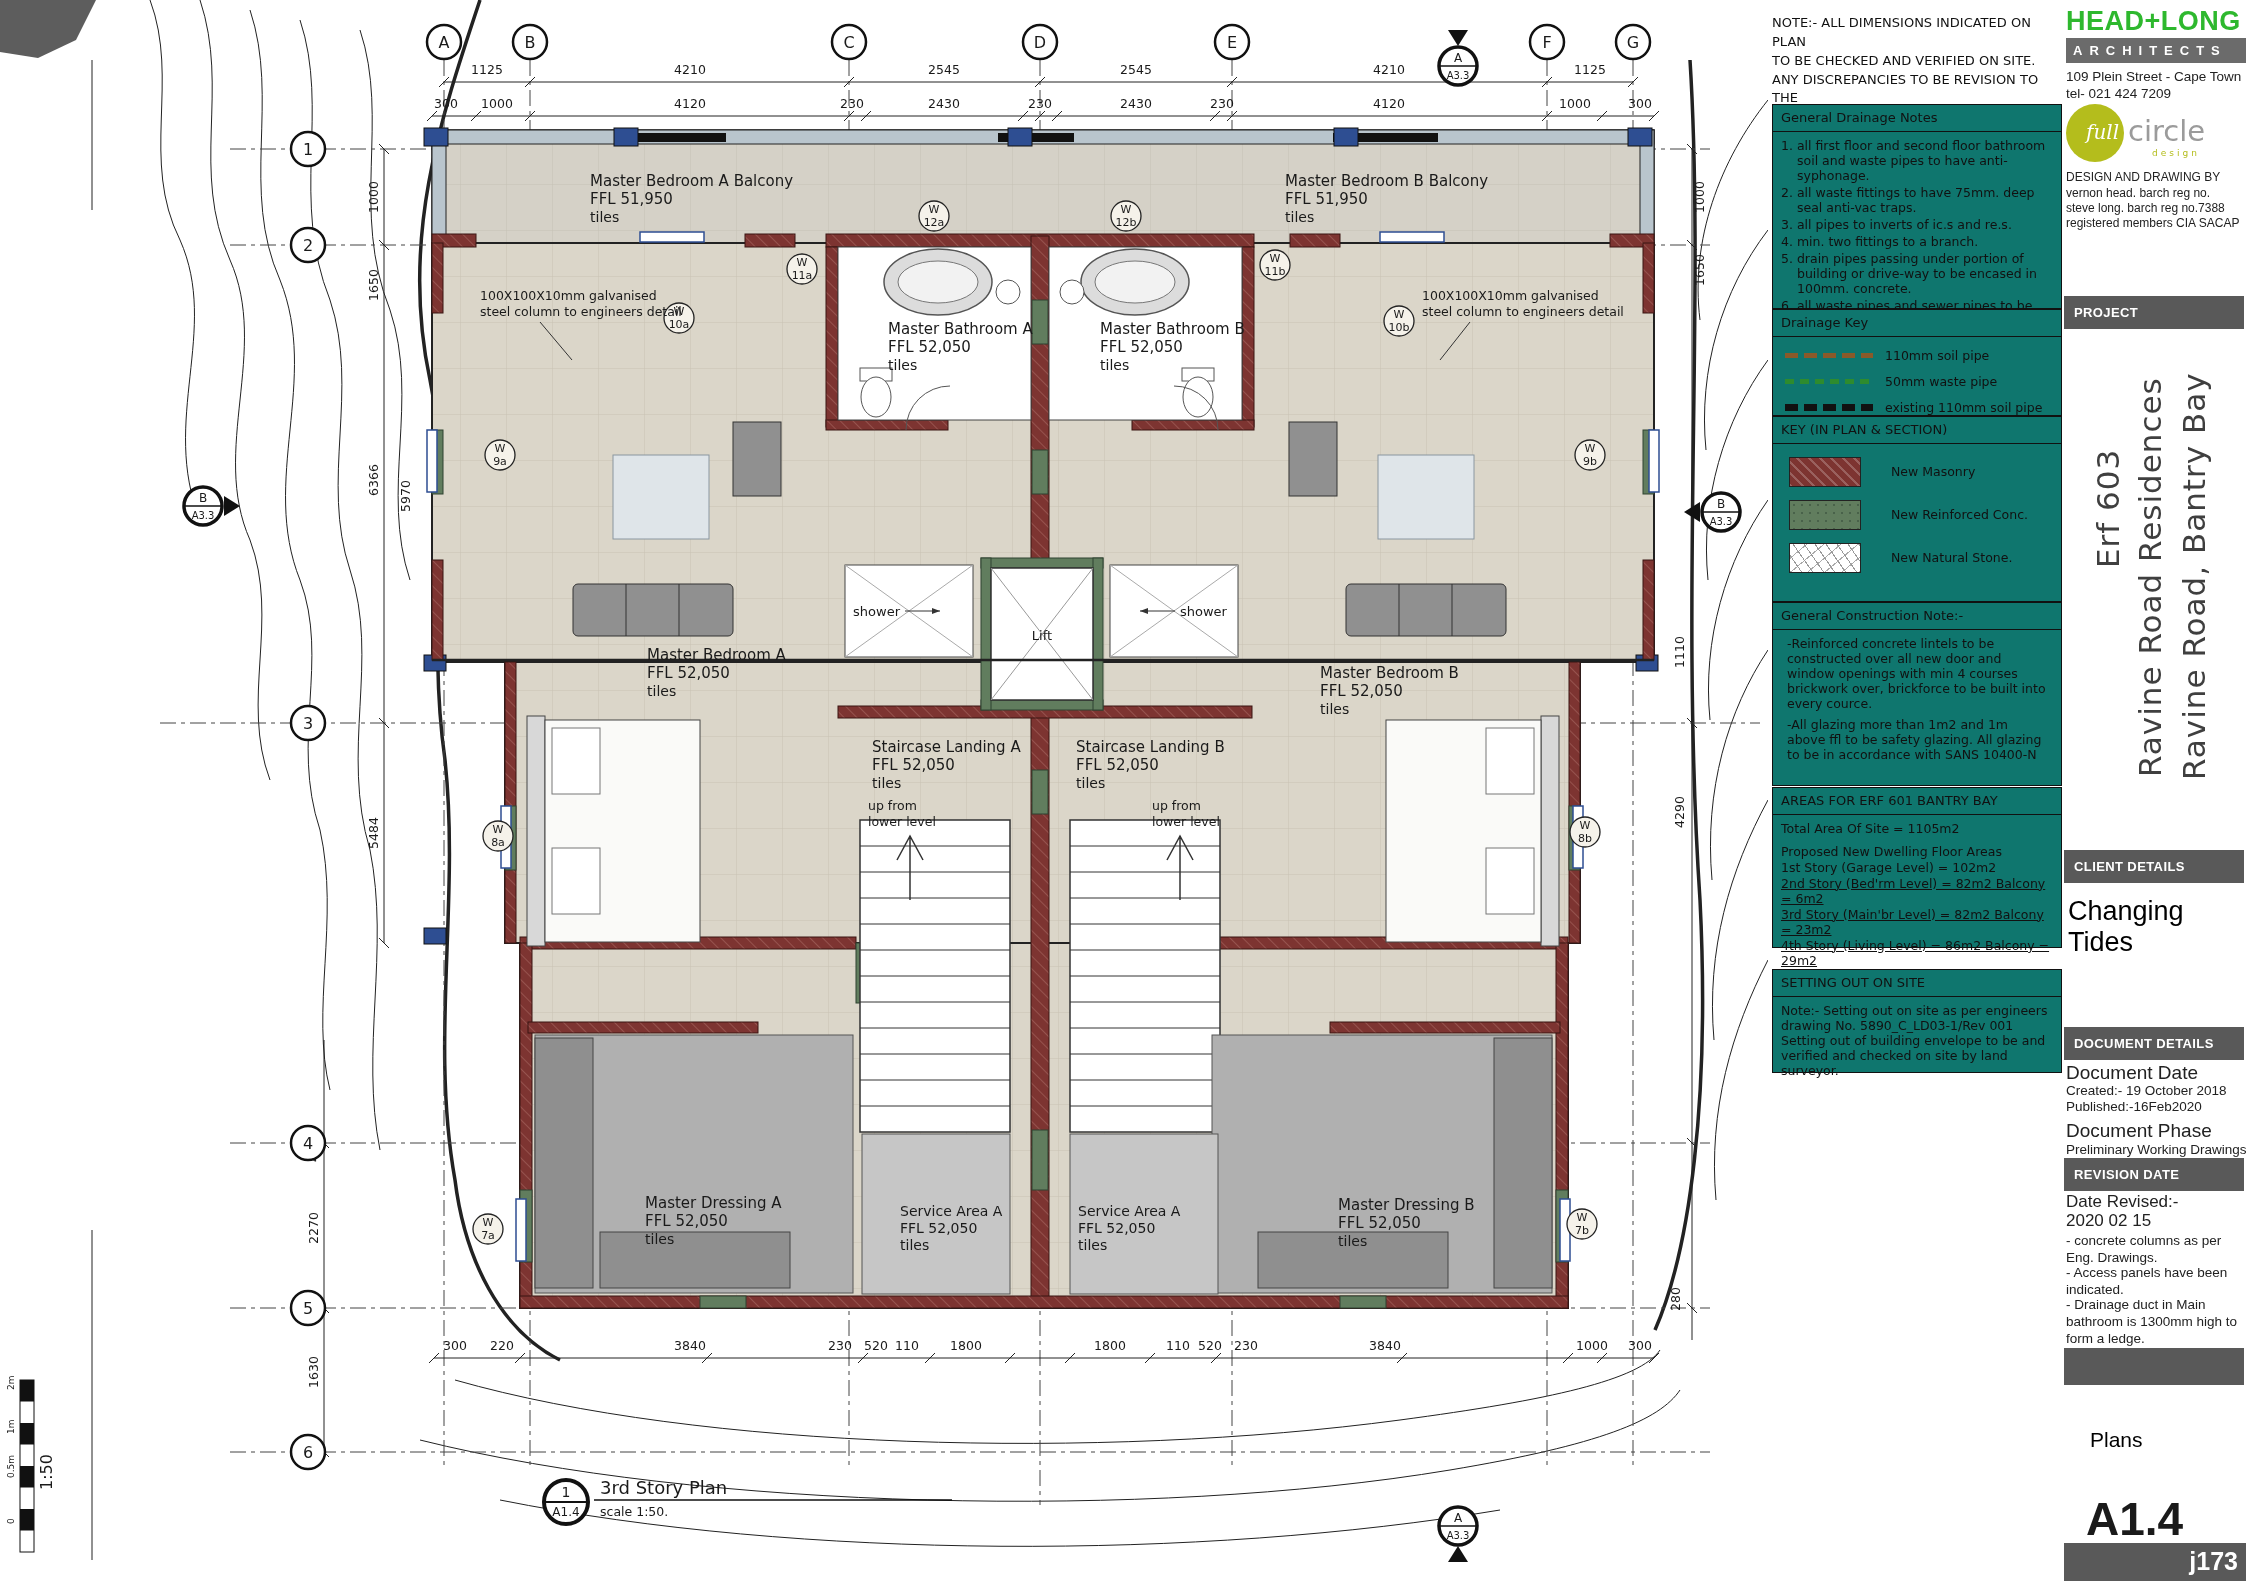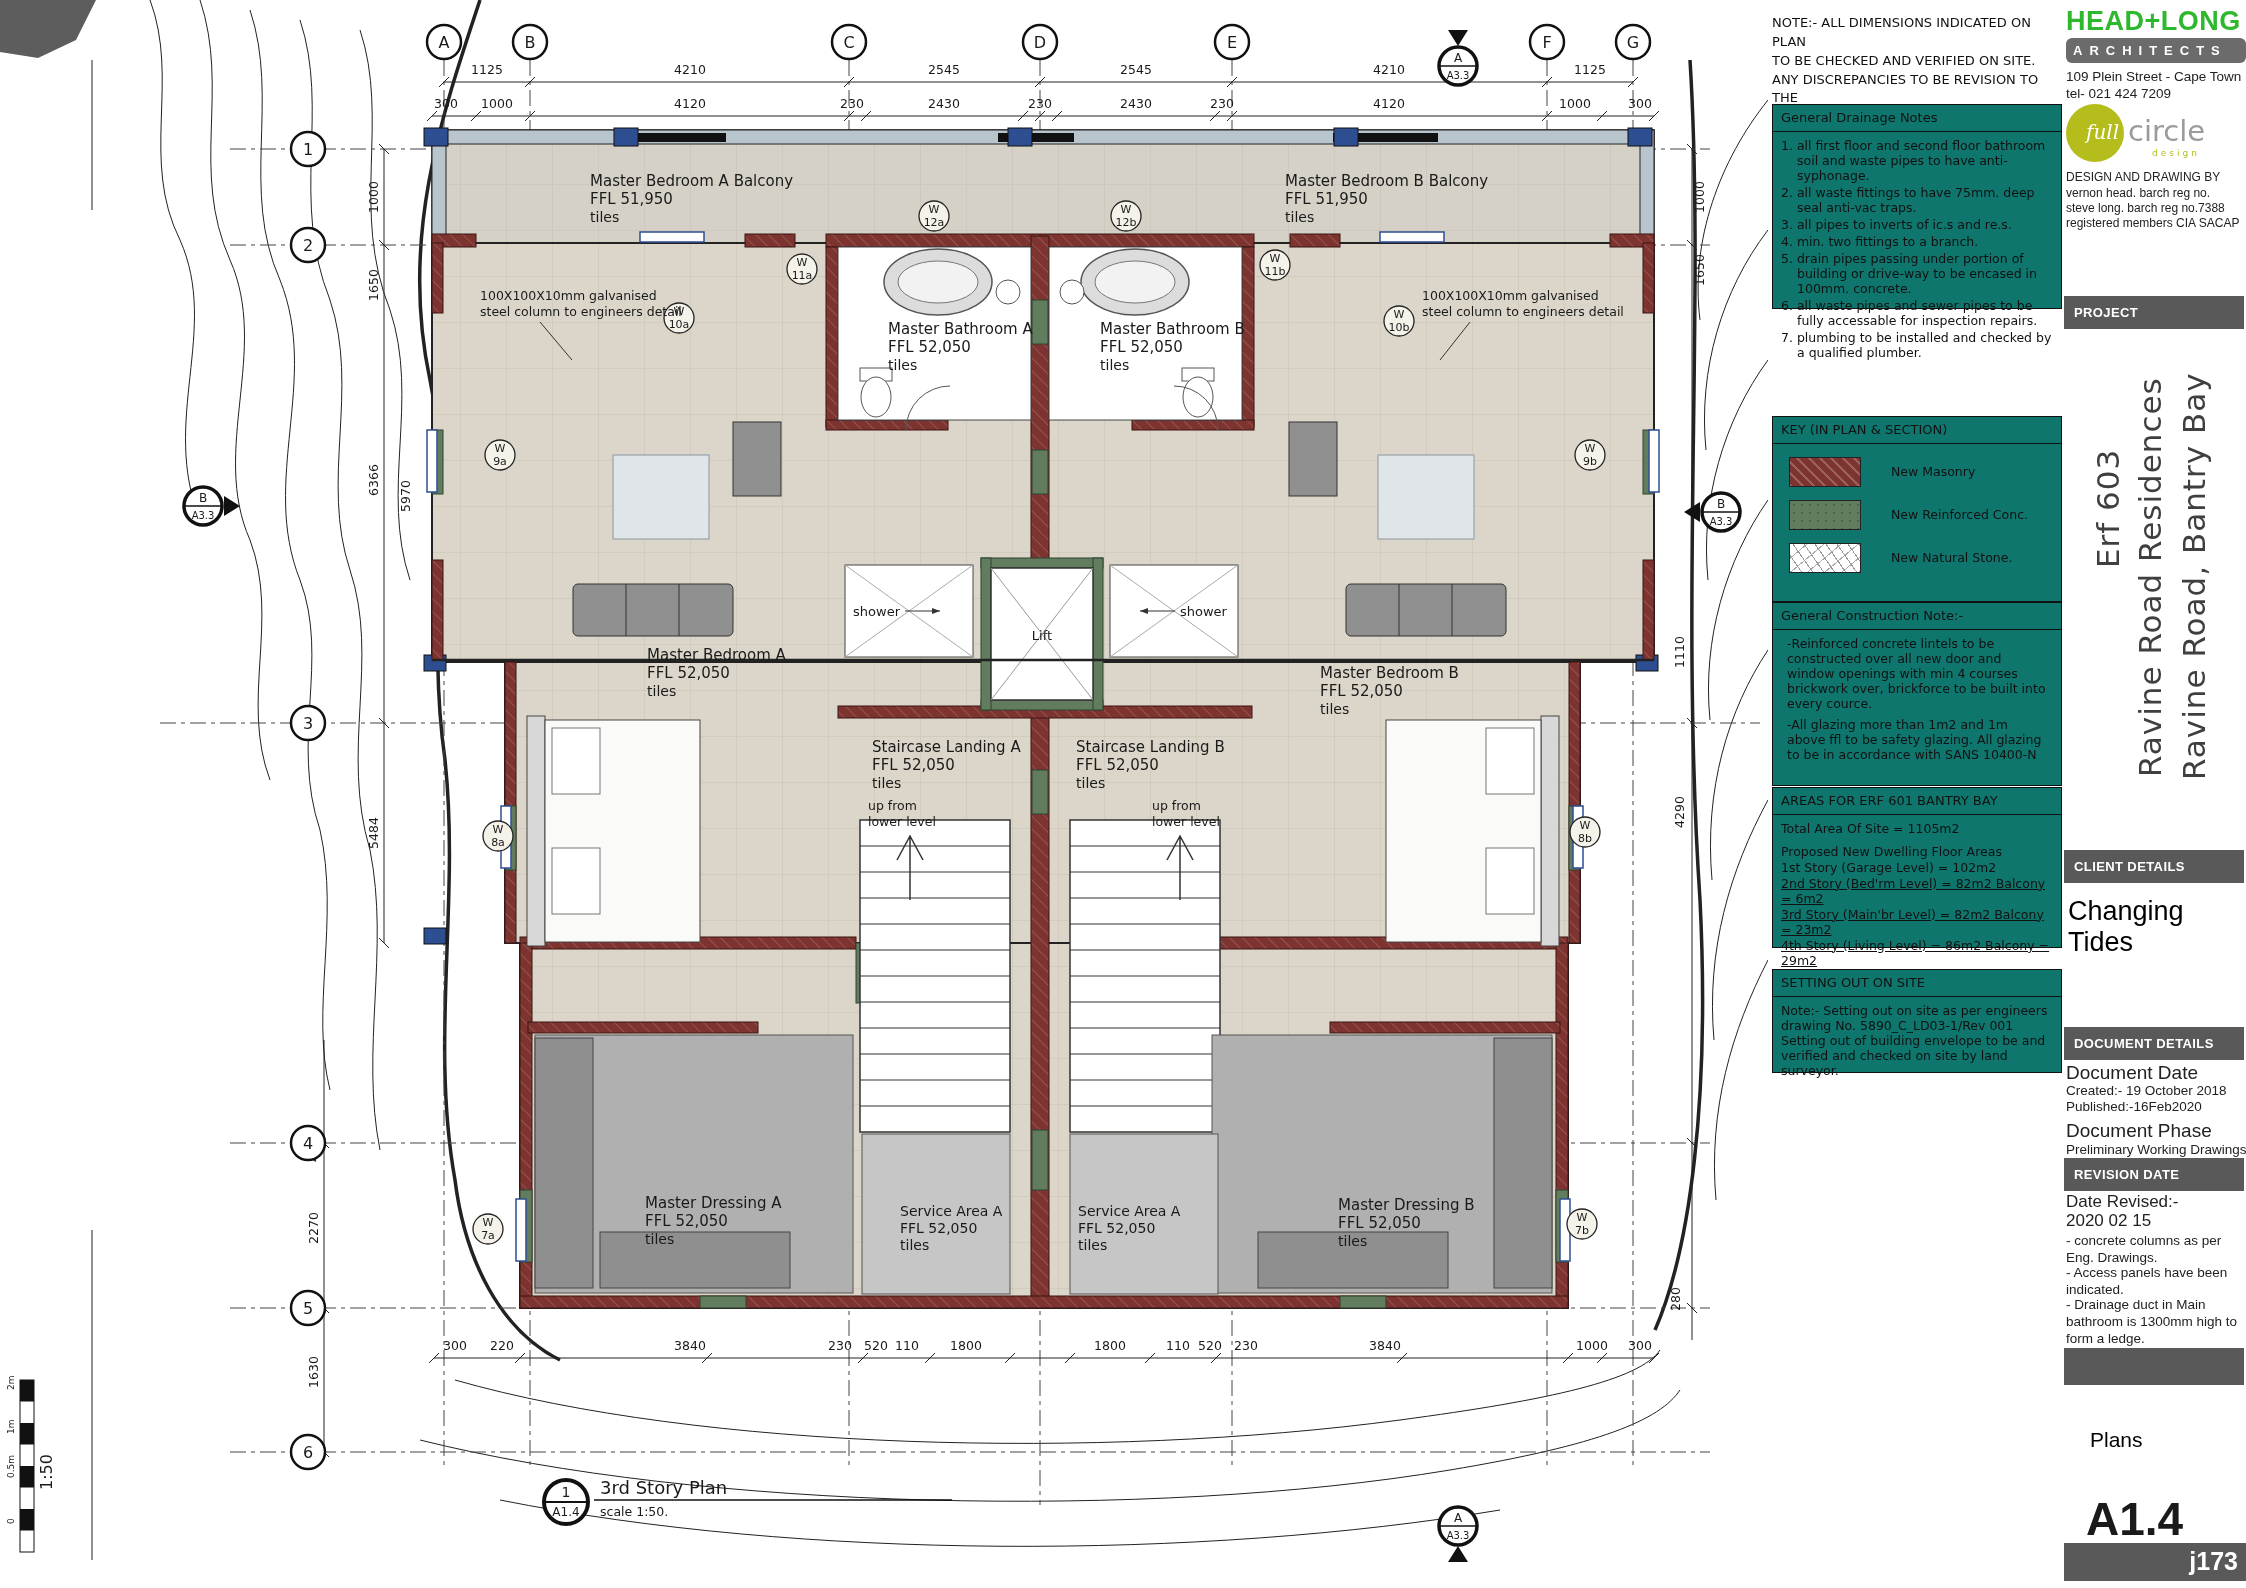--- a/index.html
+++ b/index.html
@@ -595,20 +595,35 @@
     <div class="nb-title">General Drainage Notes</div>
     <div class="nb-item">1. all first floor and second floor bathroom soil and waste pipes to have anti-syphonage.</div>
     <div class="nb-item">2. all waste fittings to have 75mm. deep seal anti-vac traps.</div>
     <div class="nb-item">3. all pipes to inverts of ic.s and re.s.</div>
     <div class="nb-item">4. min. two fittings to a branch.</div>
     <div class="nb-item">5. drain pipes passing under portion of building or drive-way to be encased in 100mm. concrete.</div>
     <div class="nb-item">6. all waste pipes and sewer pipes to be fully accessable for inspection repairs.</div>
     <div class="nb-item">7. plumbing to be installed and checked by a qualified plumber.</div>
   </div>
 
+  <div class="nbox" style="top:309px;height:107px;">
+    <div class="nb-title">Drainage Key</div>
+    <div class="dk-row">
+      <div class="dk-swatch dk-brown"></div>
+      <div>110mm soil pipe</div>
+    </div>
+    <div class="dk-row">
+      <div class="dk-swatch dk-green"></div>
+      <div>50mm waste pipe</div>
+    </div>
+    <div class="dk-row">
+      <div class="dk-swatch dk-black"></div>
+      <div>existing 110mm soil pipe</div>
+    </div>
+  </div>
 
   <div class="nbox" style="top:416px;height:186px;">
     <div class="nb-title">KEY (IN PLAN &amp; SECTION)</div>
     <div class="key-row">
       <div class="key-swatch sw-masonry"></div>
       <div>New Masonry</div>
     </div>
     <div class="key-row">
       <div class="key-swatch sw-conc"></div>
       <div>New Reinforced Conc.</div>
@@ -638,21 +653,21 @@
 
   <div class="nbox" style="top:969px;height:104px;">
     <div class="nb-title">SETTING OUT ON SITE</div>
     <div>Note:- Setting out on site as per engineers</div>
     <div>drawing No. 5890_C_LD03-1/Rev 001</div>
     <div>Setting out of building envelope to be and</div>
     <div>verified and checked on site by land surveyor.</div>
   </div>
 
   <div class="tb-abs brand" style="top:6px;left:2066px;">HEAD+LONG</div>
-  <div class="tb-abs brand-bar" style="top:38px;left:2066px;width:180px;border-radius:6px;">ARCHITECTS</div>
+  <div class="tb-abs brand-bar" style="top:38px;left:2066px;width:180px;">ARCHITECTS</div>
   <div class="tb-abs addr" style="top:68px;left:2066px;">109 Plein Street  -  Cape Town</div>
   <div class="tb-abs addr" style="top:85px;left:2066px;">tel- 021 424 7209</div>
 
   <div class="logo-circle"></div>
   <div class="logo-full">full</div>
   <div class="logo-circle-word">circle</div>
   <div class="logo-design">design</div>
 
   <div class="tb-abs credits" style="top:170px;left:2066px;">DESIGN AND DRAWING BY</div>
   <div class="tb-abs credits" style="top:186px;left:2066px;">vernon head. barch reg no.</div>

